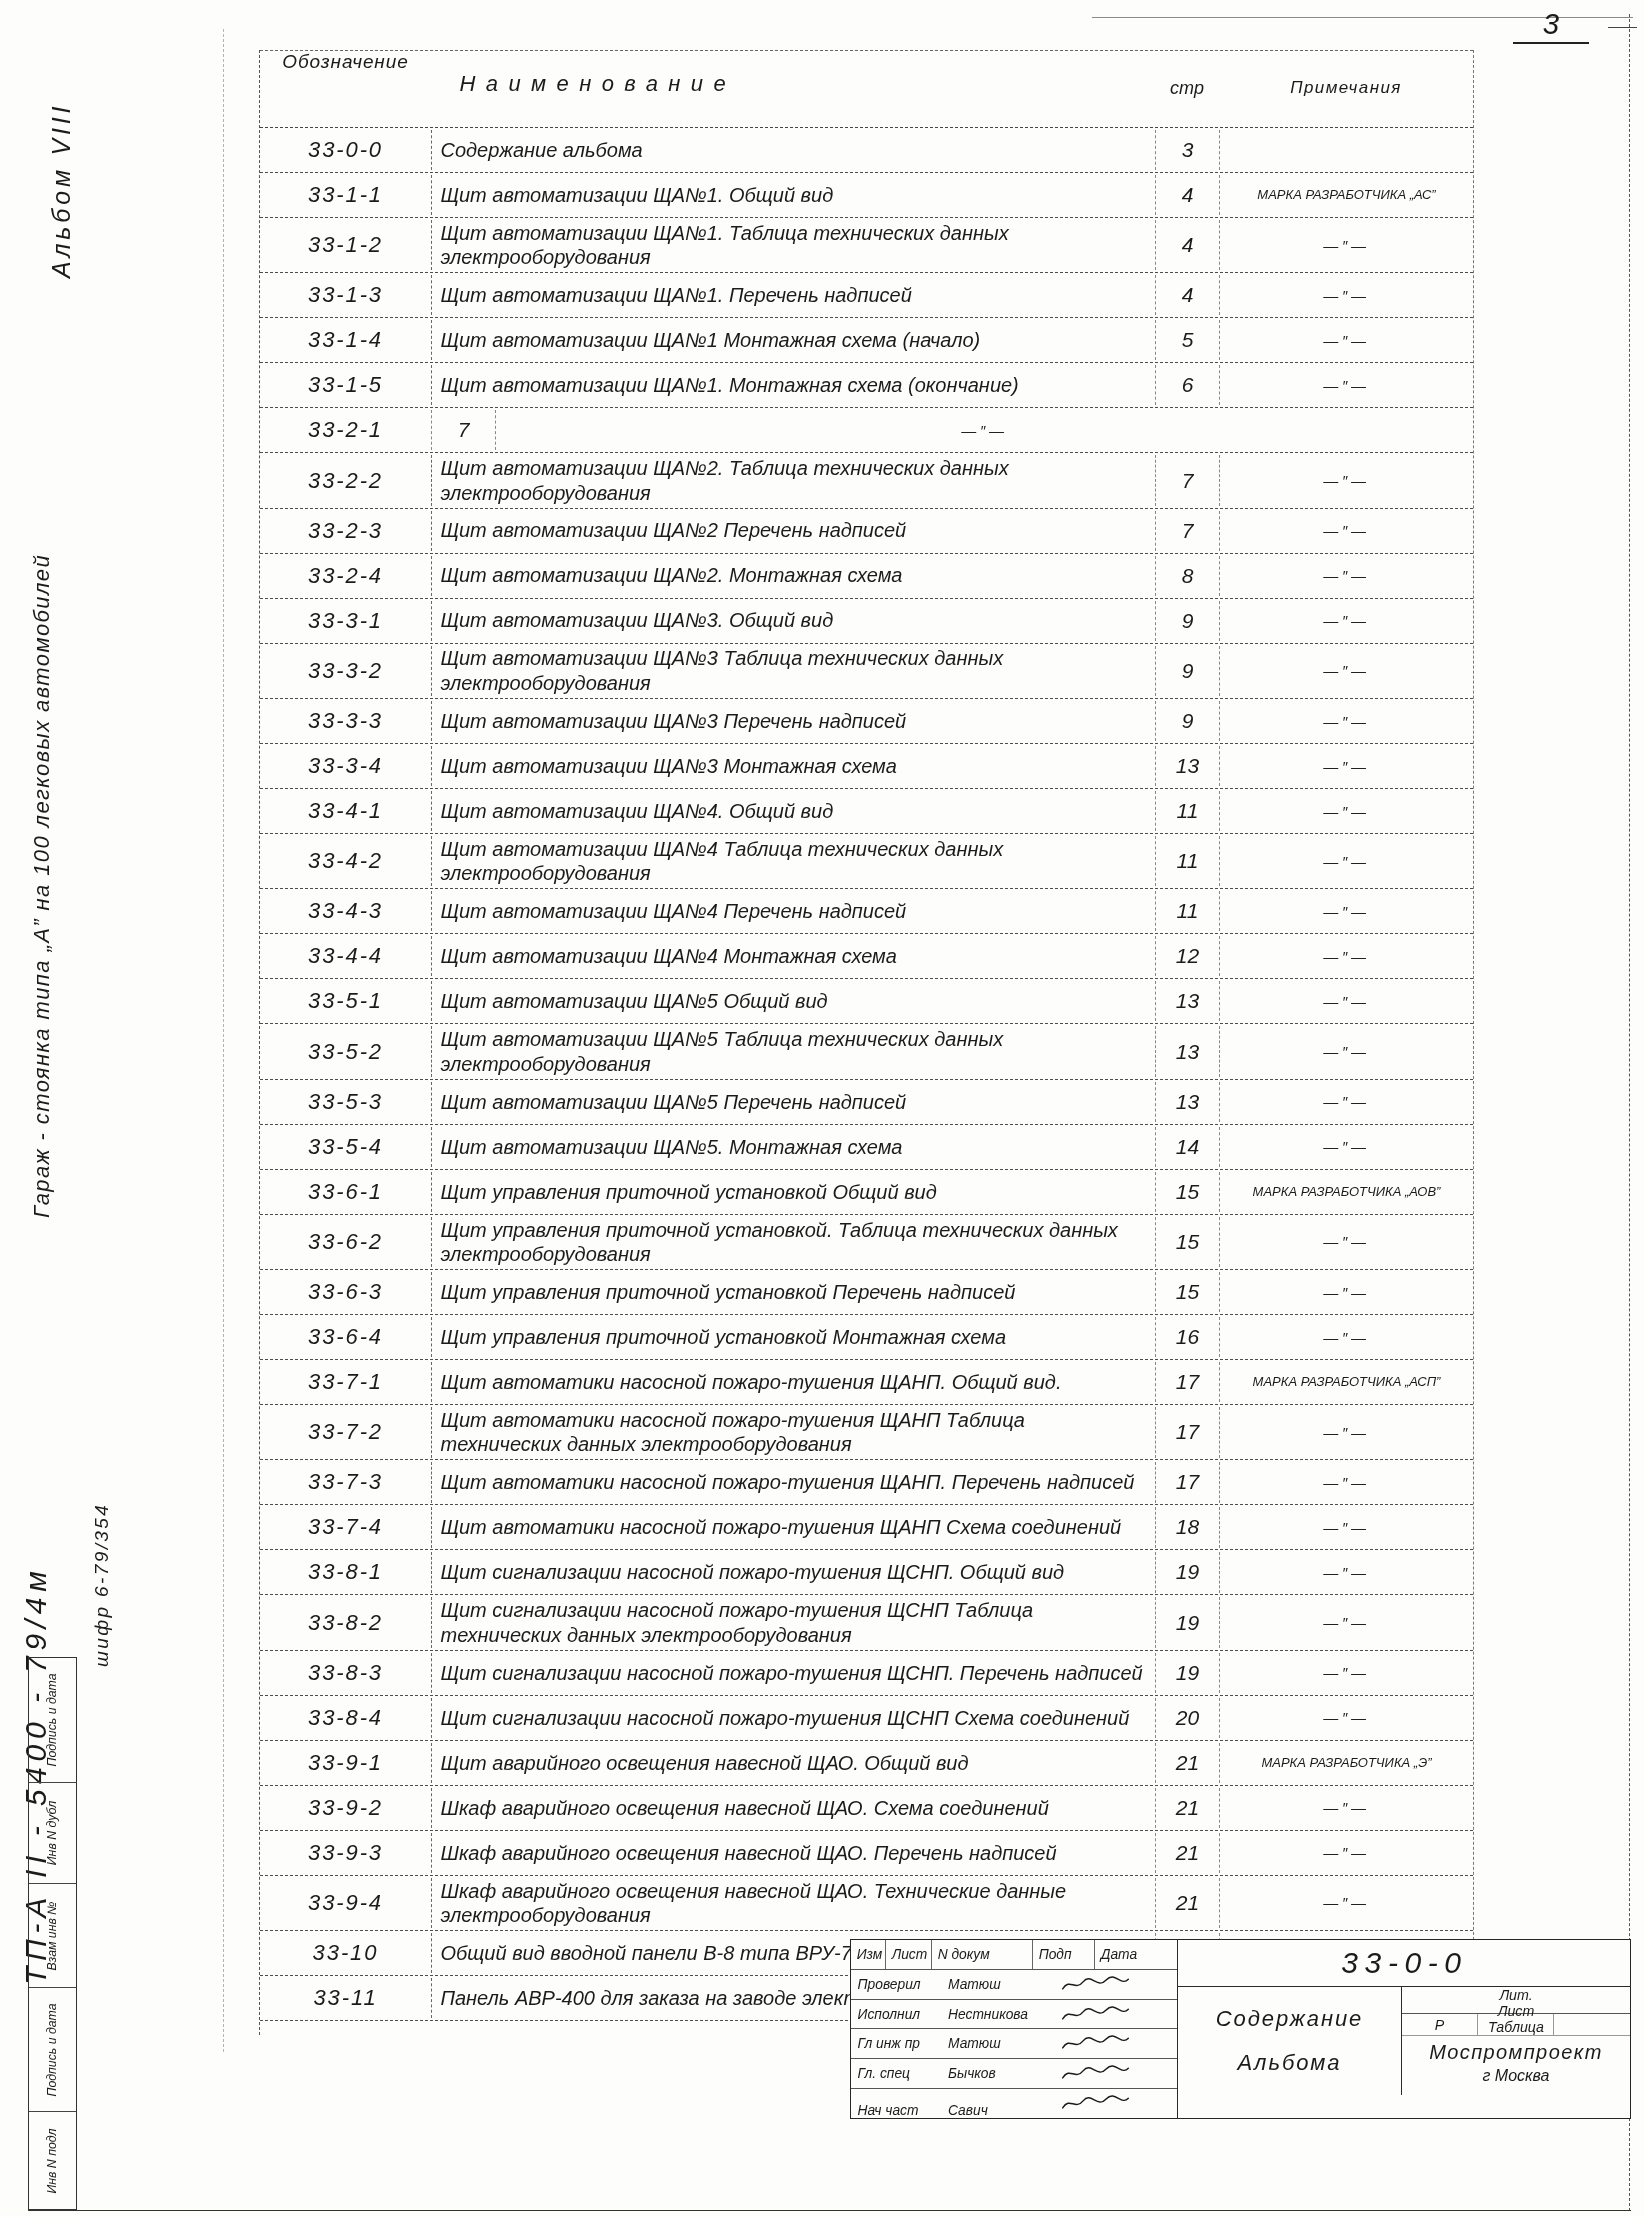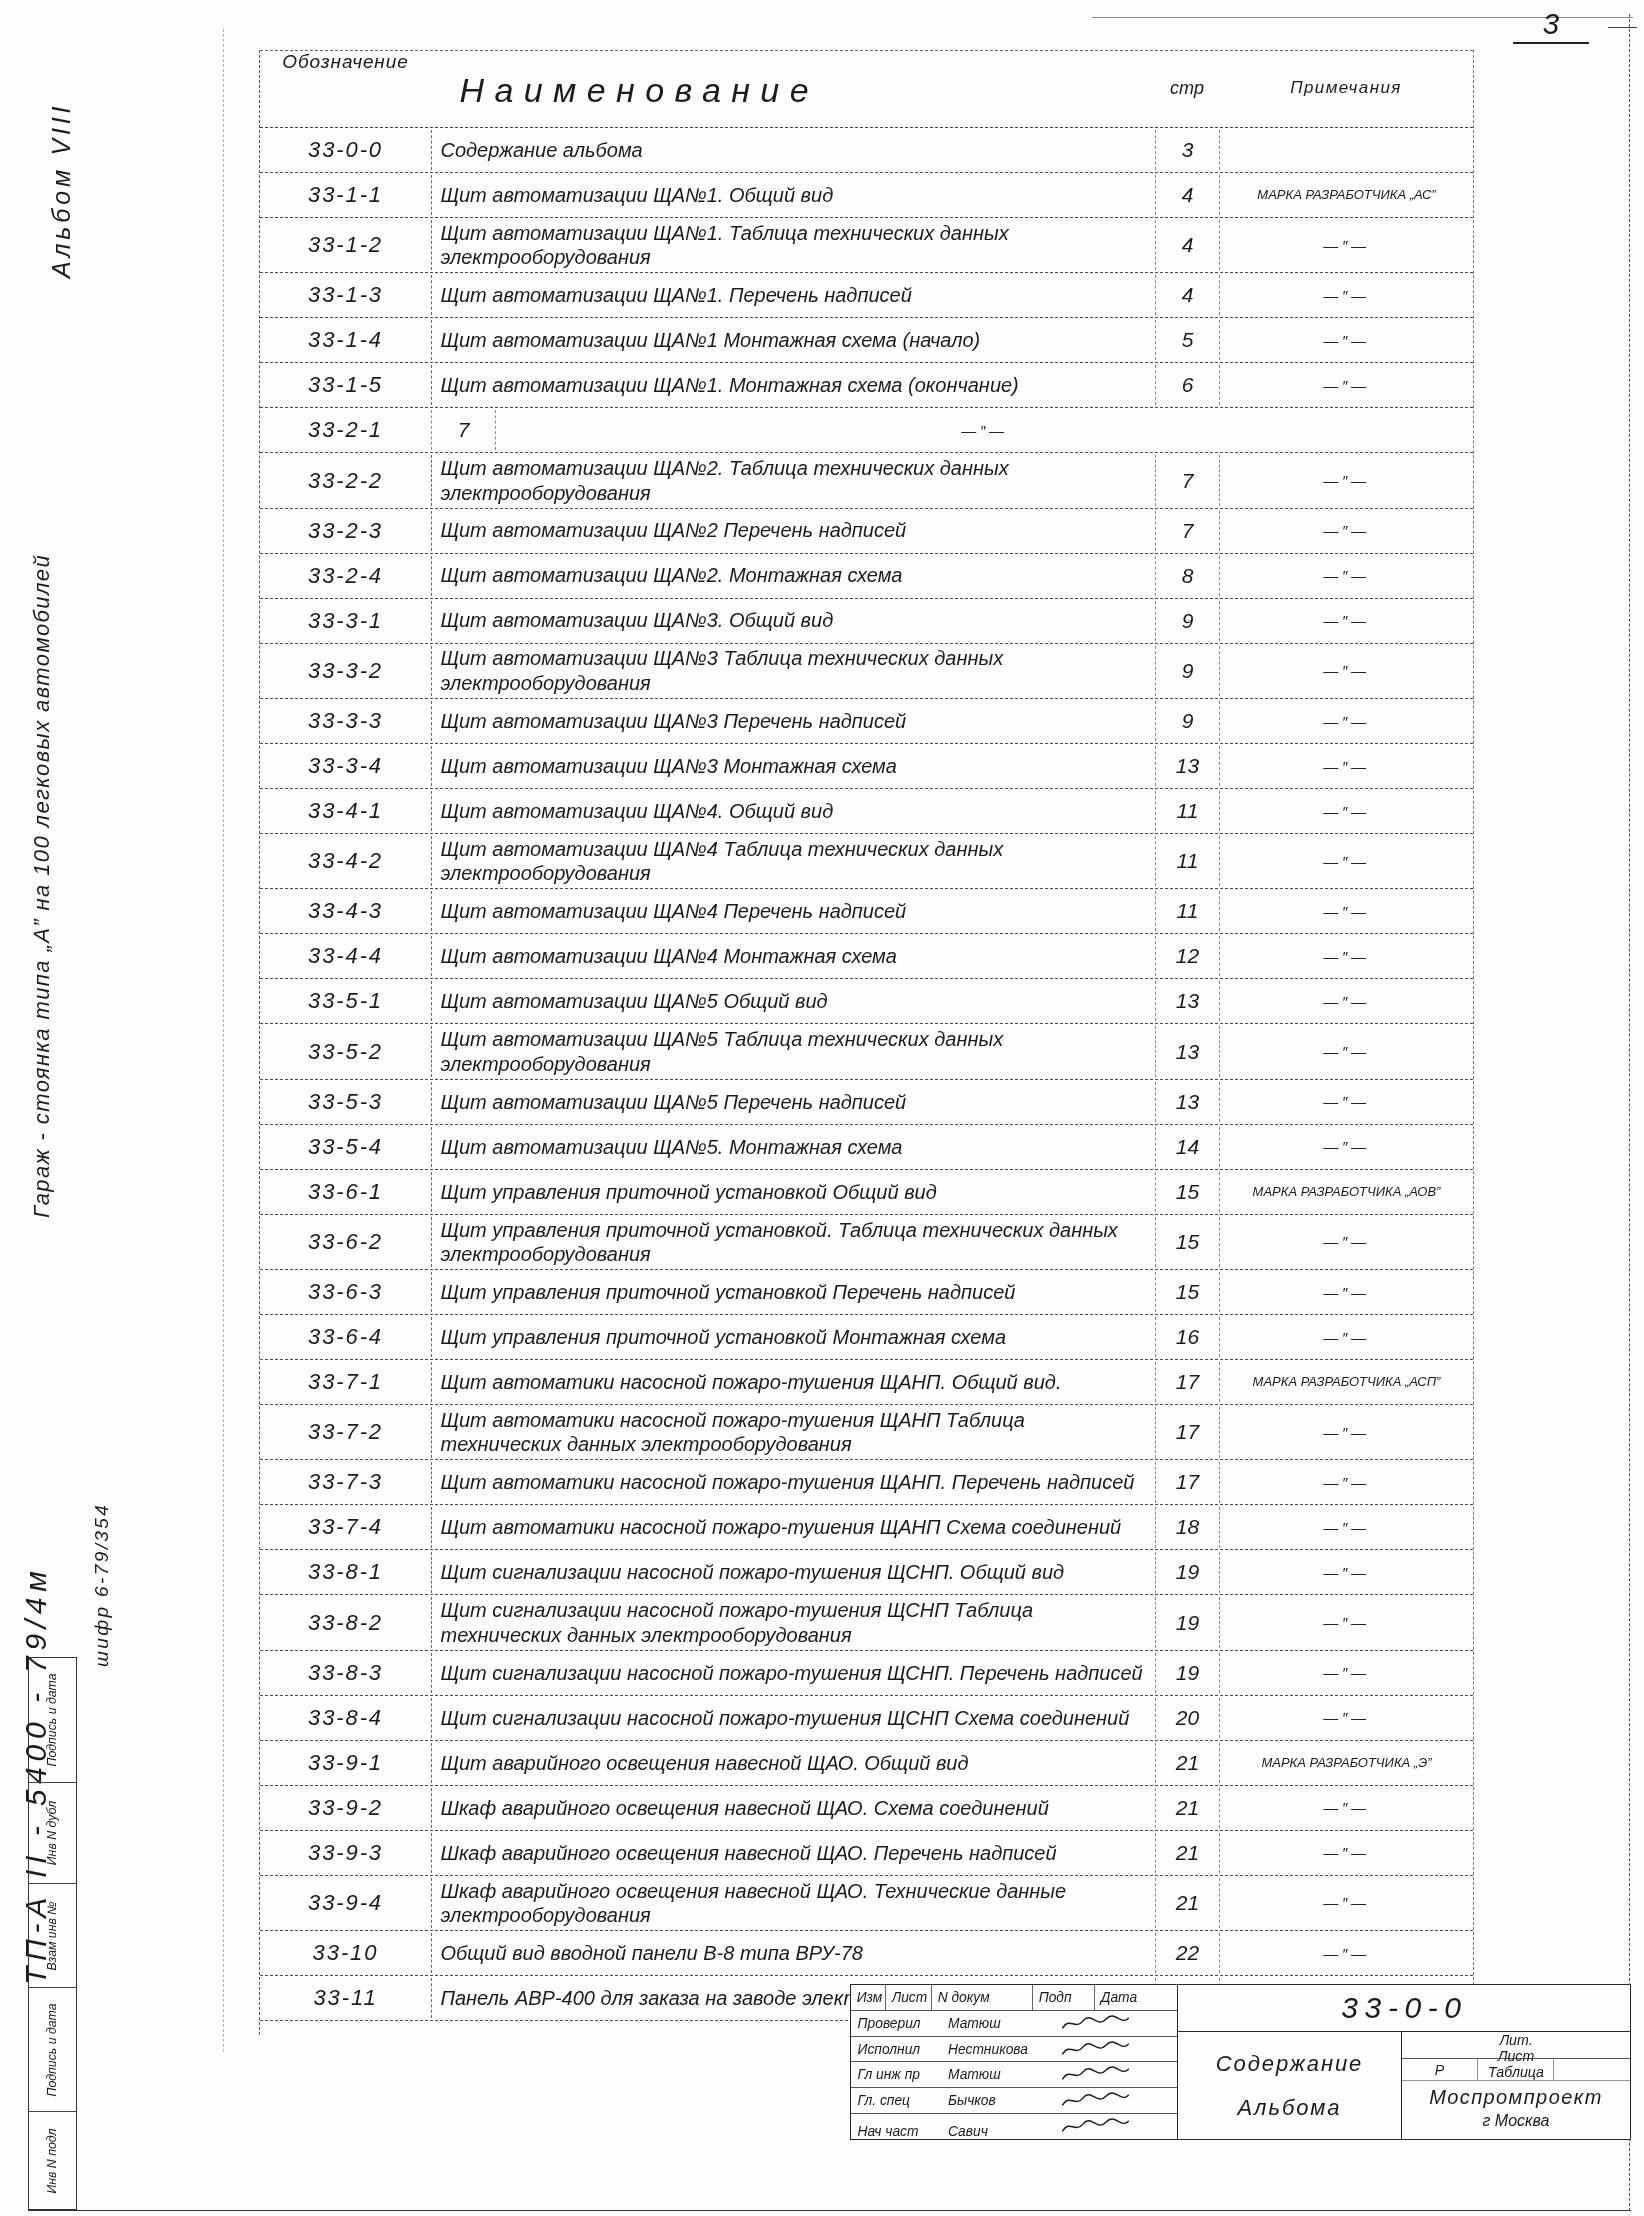--- a/index.html
+++ b/index.html
@@ -45,39 +45,39 @@
     display:flex;height:78px;align-items:flex-start;
     border-top:1.4px dashed #666;border-bottom:1.4px dashed #444;box-sizing:border-box;
   }
   .w-code{width:171px;}
   .w-name{width:724px;}
   .w-pg{width:64px;}
   .w-note{flex:1;}
   .hc{box-sizing:border-box;text-align:center;padding:0 4.7px;}
   .hc+.hc{border-left:0;}
   .h-designation{font-size:19px;letter-spacing:0.9px;}
-  .h-name{font-size:34px;letter-spacing:10.4px;text-align:left;padding-left:28.5px;}
+  .h-name{font-size:22px;letter-spacing:10.4px;text-align:left;padding-left:28.5px;}
   .h-pg{font-size:18px;}
   .h-note{font-size:17px;letter-spacing:1.4px;}
   .vsep{border-left:0.9px dashed #666;align-self:stretch;display:flex;align-items:center;justify-content:center;}
   .toc-body{display:flex;flex-direction:column;}
   .trow{
     display:flex;align-items:center;min-height:45px;box-sizing:border-box;
     border-bottom:0.9px dashed #4d4d4d;padding:1.9px 0;
   }
   .c{box-sizing:border-box;padding:0.9px 8.5px;}
   .c-code{width:171px;font-size:22px;text-align:center;letter-spacing:1.9px;}
   .c-name{width:724px;font-size:20px;line-height:1.22;border-left:0.9px dashed #666;align-self:stretch;display:flex;align-items:center;}
   .c-pg{width:64px;font-size:21px;text-align:center;border-left:0.9px dashed #888;align-self:stretch;display:flex;align-items:center;justify-content:center;}
   .c-note{flex:1;text-align:center;font-size:15px;border-left:0.9px dashed #888;align-self:stretch;display:flex;align-items:center;justify-content:center;}
   .c-note.mark{font-size:13px;line-height:1.25;}
   .c-note.ditto{font-size:15px;letter-spacing:3.8px;color:#222;}
   
   .stamp{
-    position:absolute;left:850px;top:1984px;width:781px;height:156px;
+    position:absolute;left:850px;top:1939px;width:781px;height:180px;
     border:1.9px solid #262626;box-sizing:border-box;font-style:italic;background:#fdfdfb;
   }
   .stamp-left{
     position:absolute;left:0;top:0;width:327px;height:100%;
     border-right:1.4px solid #2a2a2a;display:flex;flex-direction:column;box-sizing:border-box;
   }
   .srow{flex:1;display:flex;align-items:center;border-bottom:0.9px solid #555;font-size:13.8px;box-sizing:border-box;}
   .srow:last-child{border-bottom:none;align-items:flex-end;}
   .sh{padding:0 5.7px;border-right:0.9px solid #666;height:100%;display:flex;align-items:center;box-sizing:border-box;}
   .sh:last-child{border-right:none;}

